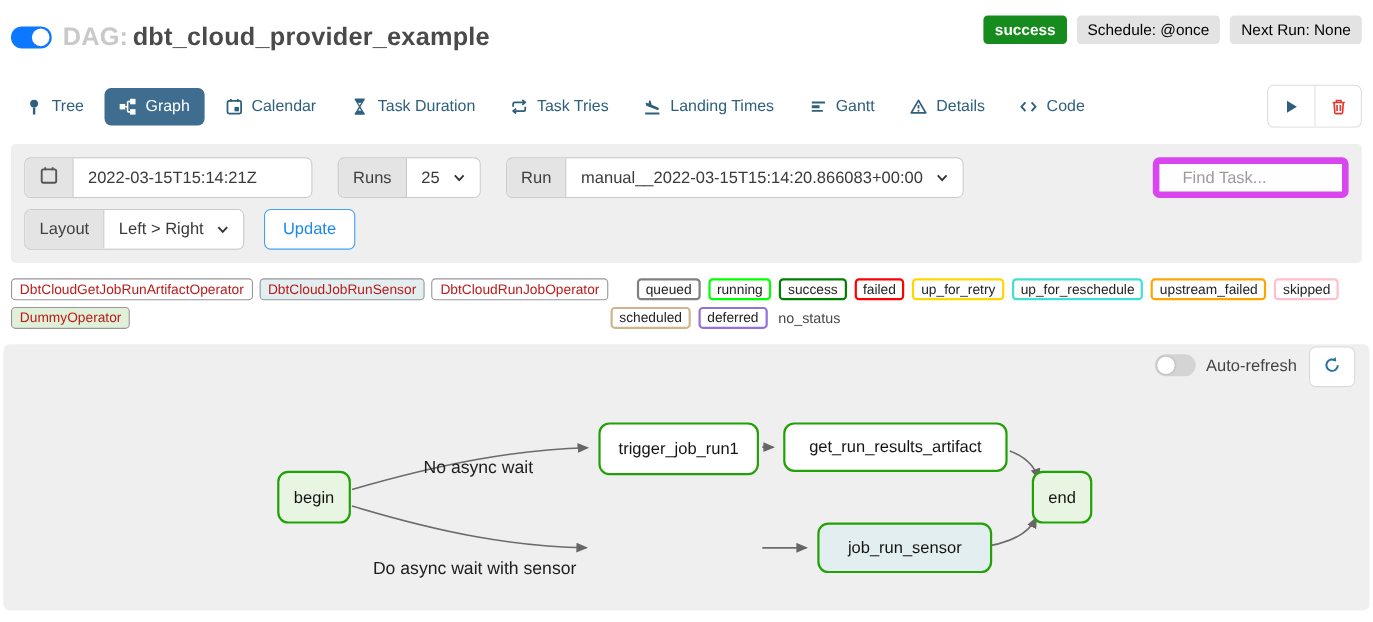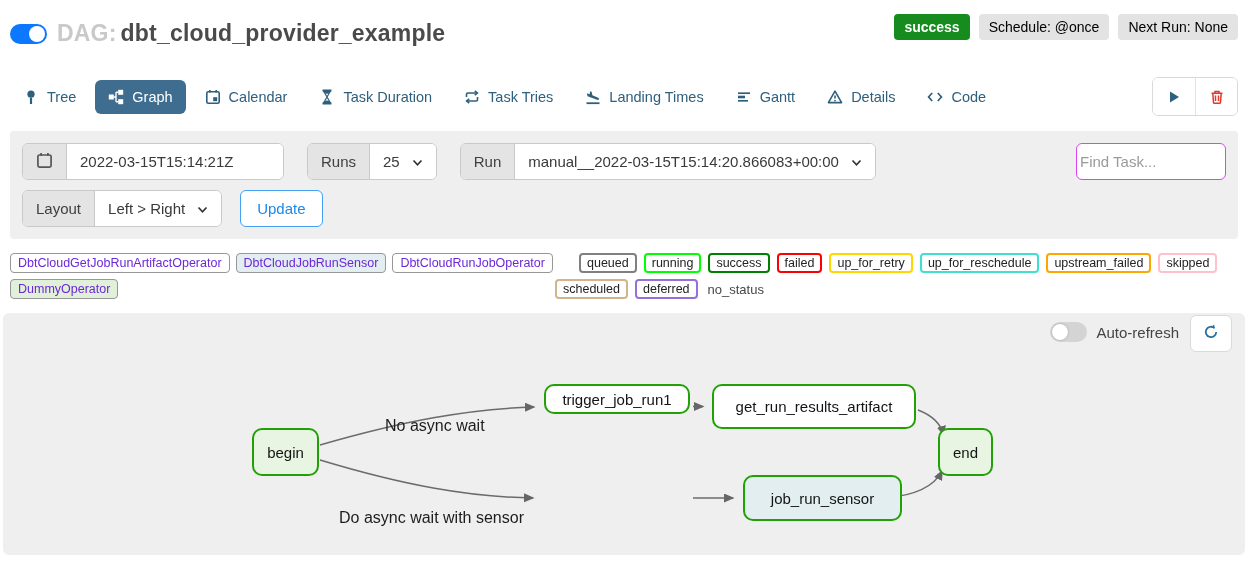--- a/index.html
+++ b/index.html
@@ -29,28 +29,28 @@
 
   
   .filter-panel { margin:15px 10px 0 10px; background:#efefef; border-radius:4px; padding:12px; }
   .frow { display:flex; align-items:center; gap:23px; }
   .frow + .frow { margin-top:10px; }
   .group { display:flex; align-items:stretch; height:37px; border:1px solid #c9c9c9; border-radius:6px; background:#fff; overflow:hidden; }
   .addon { background:#e4e4e4; display:flex; align-items:center; padding:0 13px; font-size:15px; color:#3f3f3f; border-right:1px solid #c9c9c9; white-space:nowrap; }
   .field { display:flex; align-items:center; padding:0 13px; font-size:15px; color:#3a3a3a; background:#fff; white-space:nowrap; gap:12px; }
   .field input { border:none; outline:none; font-size:15px; color:#3a3a3a; font-family:inherit; width:190px; background:transparent; }
   .chev { flex:0 0 auto; }
-  .find-task { margin-left:auto; height:37px; width:150px; border:1px solid #d946ef; border-radius:6px; padding:0 3px; font-size:15px; font-family:inherit; color:#3a3a3a; outline:none; }
+  .find-task { margin-left:auto; height:37px; width:178px; border:6px solid #d946ef; border-radius:6px; padding:0 21px; font-size:15px; font-family:inherit; color:#3a3a3a; outline:none; }
   .find-task::placeholder { color:#9b9b9b; }
   .update-btn { height:37px; padding:0 16px; margin-left:-5px; background:#fff; border:1.5px solid #43a0f4; border-radius:6px; color:#1d87ea; font-size:15px; font-family:inherit; cursor:pointer; }
 
   
   .legend { display:flex; align-items:flex-start; margin:14px 10px 0 10px; }
   .ops { width:545px; display:flex; flex-wrap:wrap; gap:6px; }
-  .op-badge { border:1px solid #979797; border-radius:4px; padding:2px 7px; font-size:12.5px; color:#6d28d9; background:#fff; white-space:nowrap; }
+  .op-badge { border:1px solid #979797; border-radius:4px; padding:2px 7px; font-size:12.5px; color:#b91c1c; background:#fff; white-space:nowrap; }
   .op-sensor { background:#e2eef0; }
   .op-dummy { background:#e1f0d8; }
   .states { flex:1; display:flex; flex-wrap:wrap; gap:6px 7px; align-items:center; }
   .state-badge { border:2px solid #808080; border-radius:4px; padding:1px 6px; font-size:12.5px; color:#232323; background:#fff; white-space:nowrap; }
   .st-queued { border-color:#808080;margin-left:24px; } .st-running { border-color:#00ff00; }
   .st-success { border-color:#008000; } .st-failed { border-color:#ff0000; }
   .st-up_for_retry { border-color:#ffd700; } .st-up_for_reschedule { border-color:#40e0d0; }
   .st-upstream_failed { border-color:#ffa500; } .st-skipped { border-color:#ffc0cb; }
   .st-scheduled { border-color:#d2b48c; } .st-deferred { border-color:#9370db; }
   .no-status { font-size:13px; color:#474747; padding:0 3px; }
@@ -58,21 +58,21 @@
   
   .graph-panel { position:relative; margin:14px 3px 0 3px; height:242px; background:#efefef; border-radius:6px; }
   .autorefresh { position:absolute; top:9px; right:66px; display:flex; align-items:center; gap:9px; font-size:15px; color:#444; }
   .refresh-btn { position:absolute; top:2px; right:13px; width:42px; height:37px; background:#fff; border:1px solid #dadada; border-radius:6px; display:flex; align-items:center; justify-content:center; cursor:pointer; }
   .edges { position:absolute; left:0; top:0; width:100%; height:100%; }
   .node { position:absolute; display:flex; align-items:center; justify-content:center; border:2.5px solid #21a106; border-radius:10px; background:#fff; font-size:15px; color:#141414; cursor:pointer; }
   .node.fill-green { background:#e8f5e3; }
   .node.fill-teal { background:#e2eef0; }
   .edge-label { position:absolute; font-size:16px; color:#1d1d1d; white-space:nowrap; }
   .n-begin  { left:249px; top:115px; width:67px;  height:48px; }
-  .n-t1     { left:541px; top:71px;  width:146px; height:30px; }
+  .n-t1     { left:541px; top:71px;  width:146px; height:48px; }
   .n-art    { left:709px; top:71px;  width:204px; height:45px; }
   .n-t2     { left:540px; top:162px; width:147px; height:46px; }
   .n-sensor { left:740px; top:162px; width:159px; height:46px; }
   .n-end    { left:935px; top:115px; width:55px;  height:48px; }
   .el-1 { left:382px; top:104px; }
   .el-2 { left:336px; top:196px; }
 </style>
 </head>
 <body>
 

